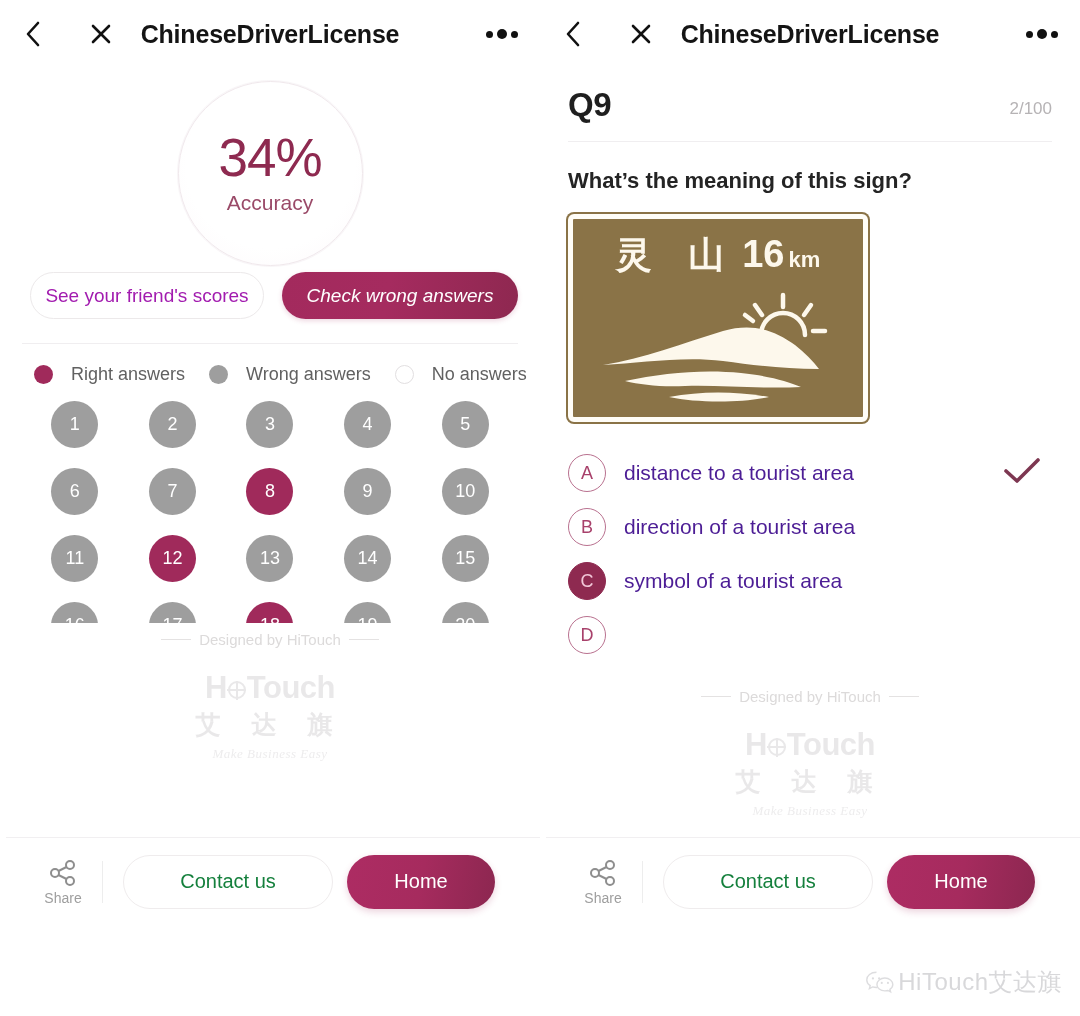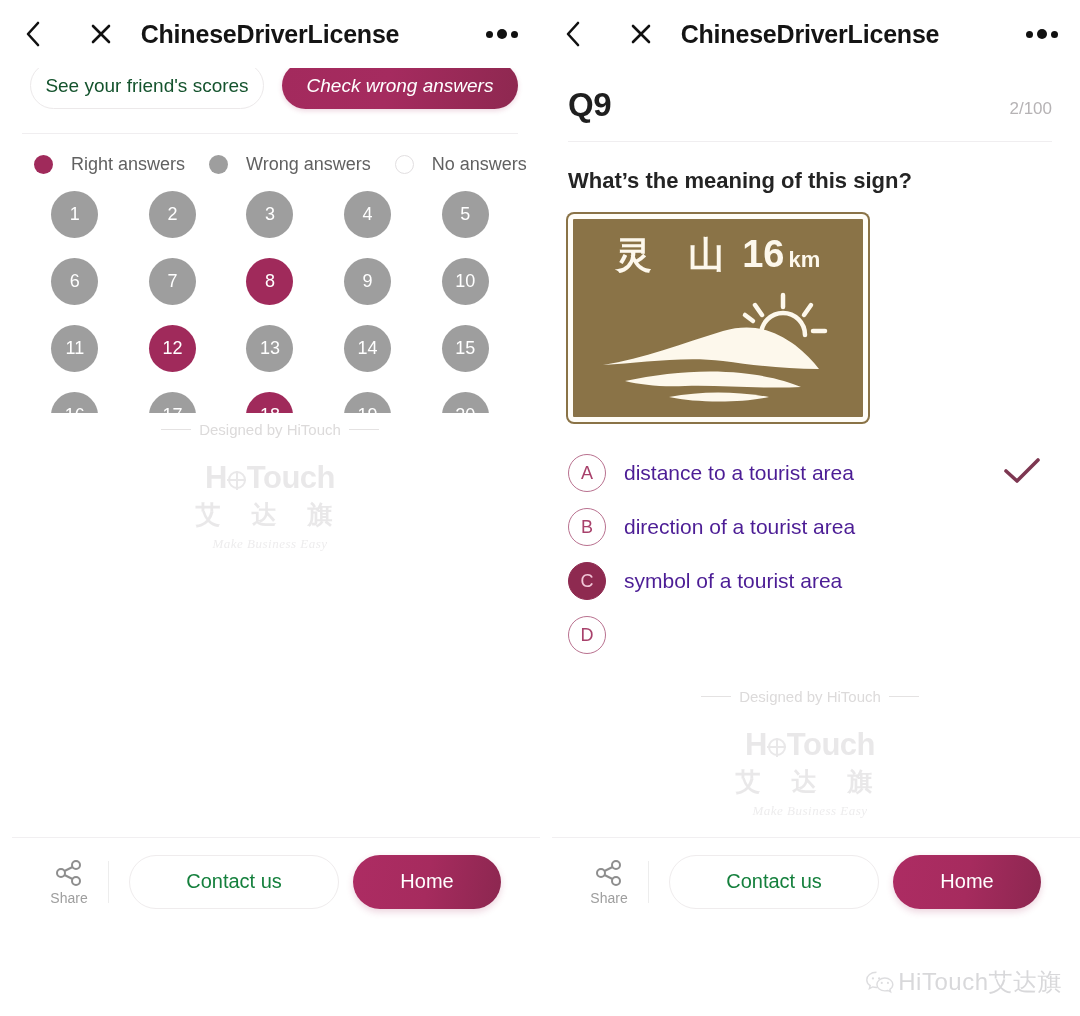--- a/index.html
+++ b/index.html
@@ -48,21 +48,21 @@
   }
   .accuracy-pct { font-size: 53px; font-weight: 400; color: #8e2a50; line-height: 1; letter-spacing: -1px; }
   .accuracy-label { font-size: 21px; color: #9a4a68; margin-top: 7px; }
 
   
   .actions { display:flex; gap: 18px; padding: 0 30px; margin-top: -6px; }
   .btn-outline {
     flex: 0 0 234px; height: 47px; border-radius: 24px;
     border: 1.3px solid #ece9ea; background:#fff;
     display:flex; align-items:center; justify-content:center;
-    font-size: 19px; color: #14532d;
+    font-size: 19px; color: #a21caf;
   }
   .btn-solid {
     flex: 0 0 236px; height: 47px; border-radius: 24px; border: none;
     background: linear-gradient(100deg, #a32a5d 0%, #a52b5f 45%, #8e2850 100%);
     color:#fff; font-size: 19px;
     display:flex; align-items:center; justify-content:center;
     box-shadow: 0 2px 5px rgba(160,40,90,.18);
     font-style: italic;
   }
 
@@ -111,21 +111,21 @@
   }
   .globe-i::after{
     content:""; position:absolute; top:50%; left:-2.5px; right:-2.5px; height:2px;
     background:#d4d2d4; transform:translateY(-50%);
   }
   .logo-cn { font-size: 25px; color:#d4d2d4; letter-spacing: 12px; margin-top: 2px; font-weight:600; }
   .logo-tag { font-size: 13px; color:#dbd9db; font-family:"Liberation Serif", serif; font-style: italic; margin-top: 5px; letter-spacing: .5px; }
 
   
   .bottombar {
-    position:absolute; bottom:0; left:12px; width:540px; height: 88px;
+    position:absolute; bottom:0; left:6px; width:540px; height: 88px;
     border-top: 1px solid #f1eff1; background:#fff;
     display:flex; align-items:center; padding: 12px 20px;
   }
   .share-btn { width: 74px; display:flex; flex-direction:column; align-items:center; gap:2px; }
   .share-label { font-size: 14px; color:#9e9e9e; }
   .vsep { width:1px; height: 42px; background:#ededed; margin: 0 6px 0 2px; }
   .btn-contact {
     flex: 0 0 210px; height: 54px; border-radius: 27px;
     border:1.3px solid #efeced; background:#fff; margin-left: 14px;
     display:flex; align-items:center; justify-content:center;
@@ -203,20 +203,26 @@
           </svg>
       </div>
       <div class="nav-title">ChineseDriverLicense</div>
       <div class="nav-dots">
           <i></i>
           <i></i>
           <i></i>
         </div>
     </div>
 
+    <div class="accuracy-wrap">
+      <div class="accuracy-ring">
+        <div class="accuracy-pct">34%</div>
+        <div class="accuracy-label">Accuracy</div>
+      </div>
+    </div>
 
     <div class="actions">
       <div class="btn-outline">See your friend's scores</div>
       <div class="btn-solid">Check wrong answers</div>
     </div>
 
     <div class="divider"></div>
 
     <div class="legend">
       <div class="legend-item">

